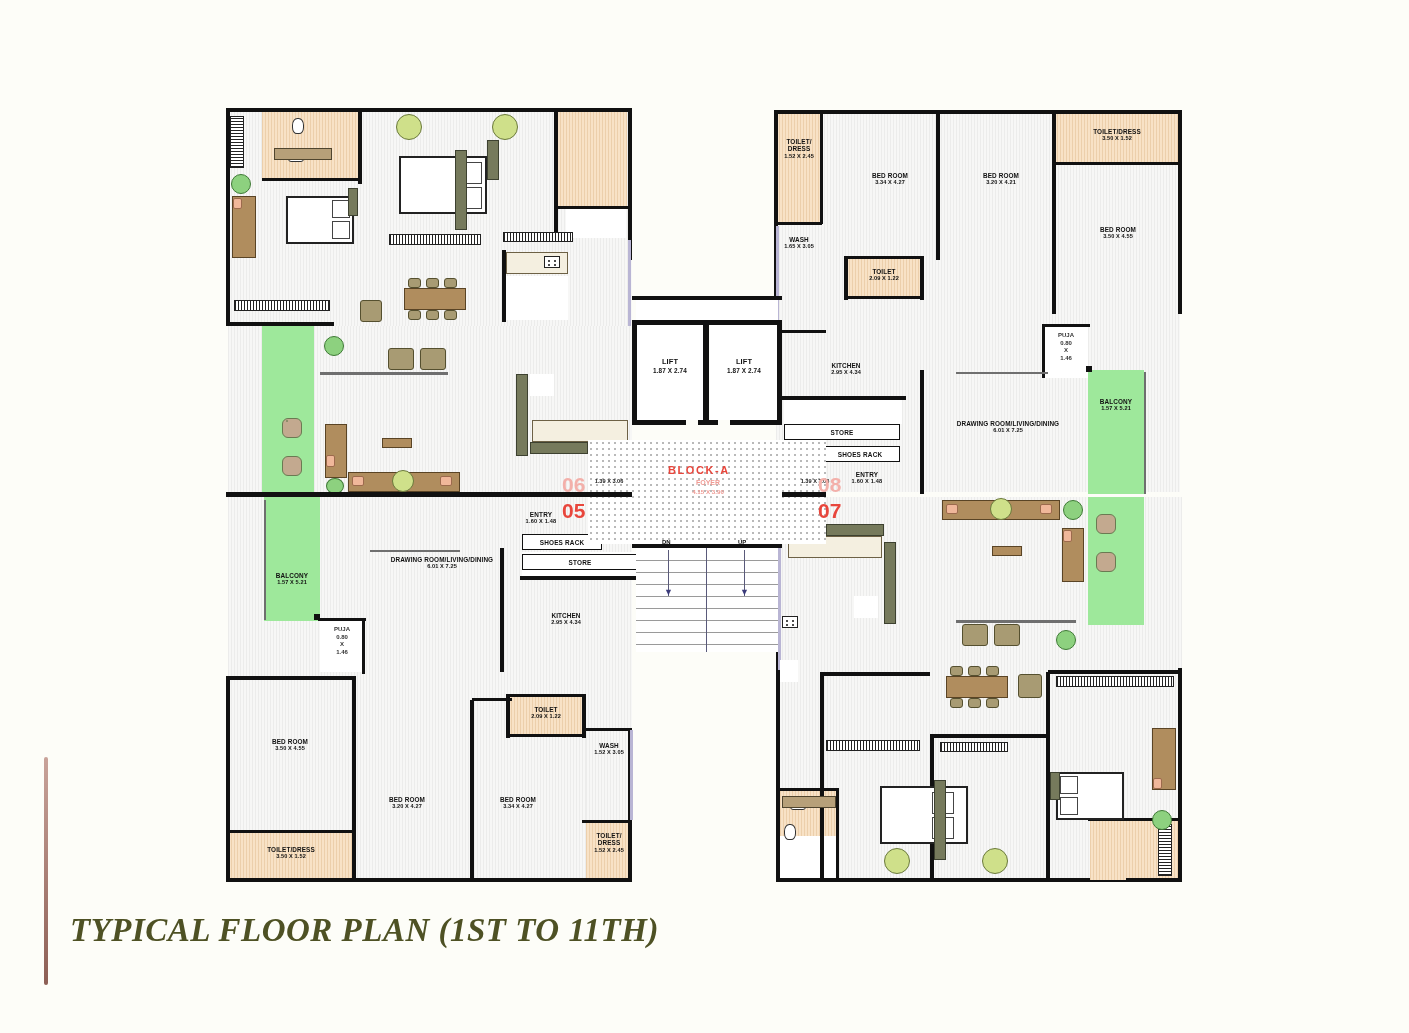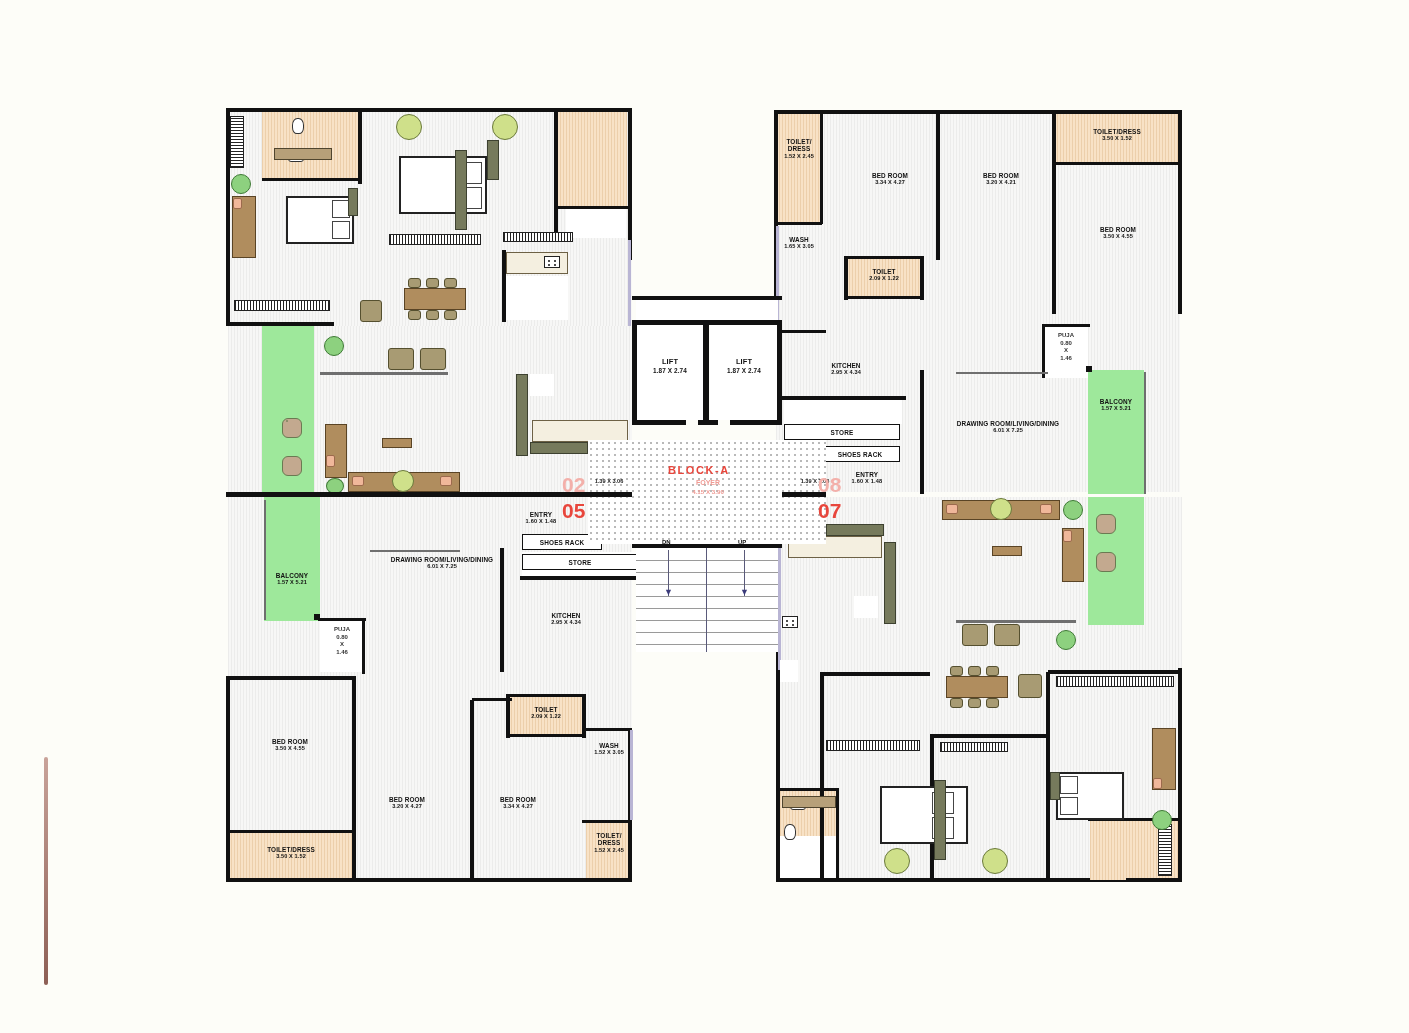--- a/index.html
+++ b/index.html
@@ -473,22 +473,23 @@
   <div class="tread" style="left:636px;top:644px;width:142px;"></div>
   <div class="strail" style="left:706px;top:548px;height:104px;"></div>
   <div class="strail" style="left:668px;top:550px;height:46px;"></div>
   <div class="strail" style="left:744px;top:550px;height:46px;"></div>
   <div class="sarrow" style="left:664px;top:588px;">▼</div>
   <div class="sarrow" style="left:740px;top:588px;">▼</div>
   <div class="slab" style="left:662px;top:539px;">DN</div>
   <div class="slab" style="left:738px;top:539px;">UP</div>
   <div class="wall" style="left:632px;top:544px;width:150px;height:4px;"></div>
 
-  <div class="unum pale" style="left:562px;top:474px;">02</div>
+  <div class="unum pale" style="left:562px;top:474px;">06</div>
   <div class="unum big" style="left:562px;top:500px;">05</div>
   <div class="unum pale" style="left:818px;top:474px;">08</div>
   <div class="unum big" style="left:818px;top:500px;">07</div>
 
   <div class="wall" style="left:588px;top:492px;width:44px;height:5px;"></div>
   <div class="wall" style="left:782px;top:492px;width:44px;height:5px;"></div>
 
   <div id="title-bar"></div>
+  <div id="plan-title">TYPICAL FLOOR PLAN (1ST TO 11TH)</div>
 </div>
 
 </body></html>

